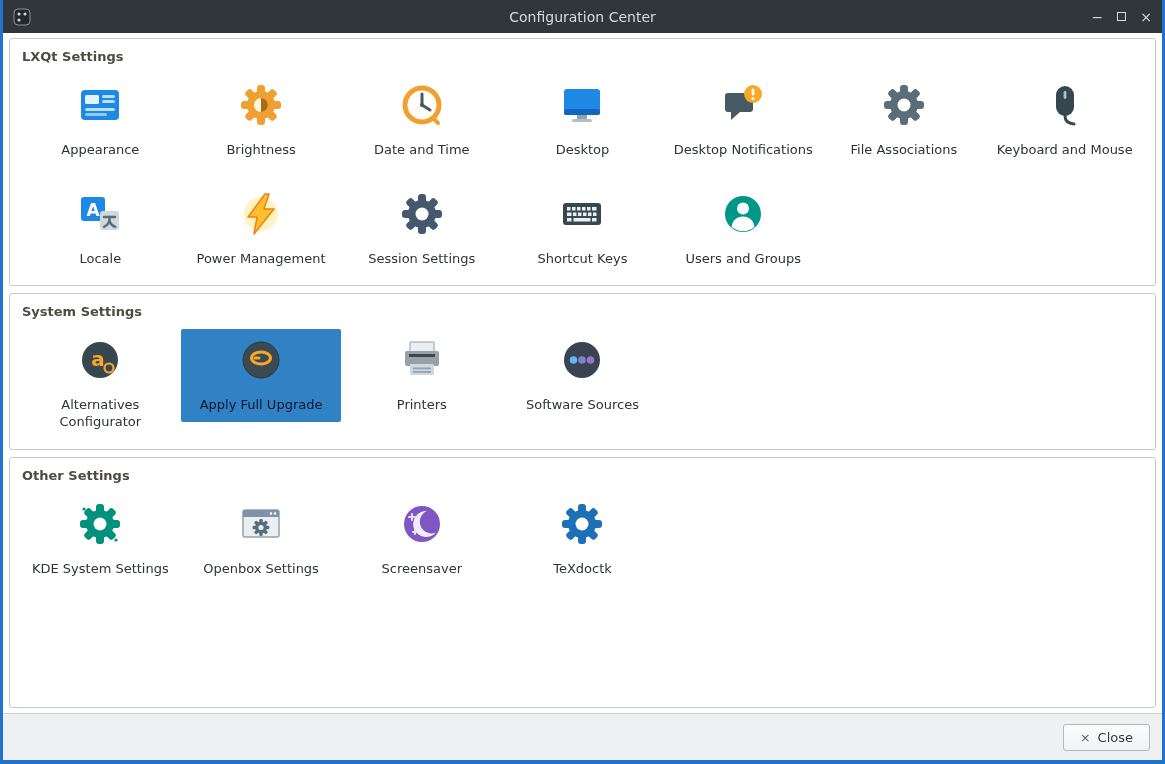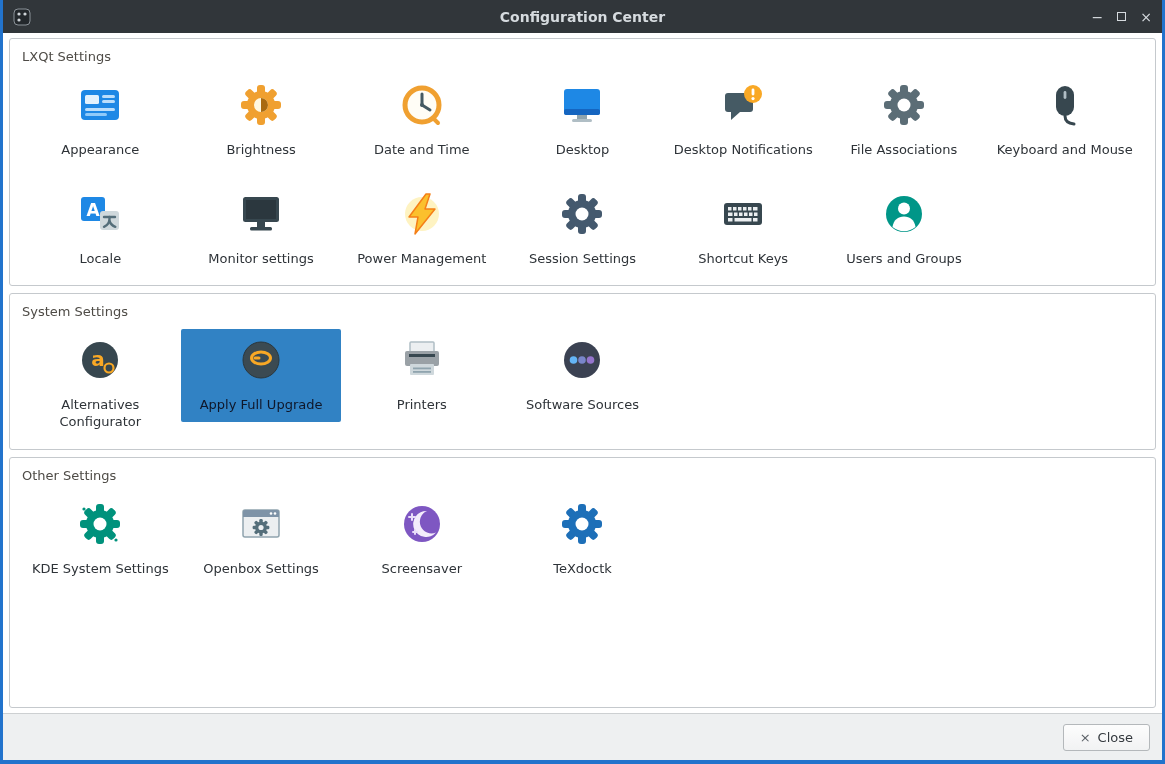--- a/index.html
+++ b/index.html
@@ -4,28 +4,28 @@
 <style>
   *{box-sizing:border-box;margin:0;padding:0}
   html,body{width:1165px;height:764px}
   body{font-family:"DejaVu Sans","Liberation Sans",sans-serif;background:#444;overflow:hidden}
   .window{width:1165px;height:764px;display:flex;flex-direction:column;
           border-left:3px solid #2273cc;border-right:3px solid #2273cc;border-bottom:4px solid #2273cc;background:#fff}
   
   .titlebar{height:33px;flex:0 0 auto;background:#31363a;display:flex;align-items:center;padding:0 10px;color:#d6dbdf}
   .tb-side{width:92px;display:flex;align-items:center}
   .tb-side.right{justify-content:flex-end}
-  .titlebar .title{flex:1;text-align:center;font-weight:bold;font-size:14px;color:#d6dbdf}
+  .titlebar .title{flex:1;text-align:center;font-weight:normal;font-size:14px;color:#d6dbdf}
   .ctrl{margin-left:14px;cursor:pointer;font-size:14px;line-height:1;color:#d6dbdf;display:inline-flex;align-items:center}
   .maxbox{width:9px;height:9px;border:1.5px solid #d6dbdf;display:inline-block}
   
   .content{flex:1;background:#fff;padding:5px 6px;display:flex;flex-direction:column;gap:7px;overflow:hidden}
   .groupbox{border:1px solid #c5c9cd;border-radius:3px;background:#fff;padding:8px 10px 10px}
   .groupbox.fill{flex:1}
-  .group-title{font-weight:normal;font-size:13px;color:#4e4b46;margin:2px 0 10px 2px}
+  .group-title{font-weight:bold;font-size:13px;color:#4e4b46;margin:2px 0 10px 2px}
   .grid{display:grid;grid-template-columns:repeat(7,1fr);row-gap:16px}
   .item{display:flex;flex-direction:column;align-items:center;text-align:center;
         padding:7px 6px 8px;border-radius:2px;cursor:pointer;align-self:start;justify-self:stretch}
   .item .icon{width:48px;height:48px;flex:0 0 auto}
   .item .label{margin-top:13px;font-size:13px;color:#2e3338;line-height:1.28;max-width:140px}
   .item.selected{background:#3182c4}
   .item.selected .label{color:#0f172a}
   
   .footer{flex:0 0 auto;height:47px;background:#eef0f1;border-top:1px solid #cdd0d2;
           display:flex;align-items:center;justify-content:flex-end;padding:0 12px}
@@ -153,29 +153,20 @@
             <rect x="24" y="21" width="19" height="19" rx="3" fill="#cfd8dc"></rect>
             <g stroke="#546e7a" stroke-width="2.4" stroke-linecap="round" fill="none">
               <path d="M28 27 h11"></path>
               <path d="M33.5 27 v2 c0 4 -2.5 6.5 -5.5 7.8"></path>
               <path d="M33.5 31 c1 3 3 4.8 5.8 5.8"></path>
             </g>
           </svg>
           <div class="label">Locale</div>
         </div>
 
-        <div class="item">
-          <svg class="icon" viewBox="0 0 48 48">
-            <rect x="6" y="7" width="36" height="25" rx="2.5" fill="#37474f"></rect>
-            <rect x="9" y="10" width="30" height="19" fill="#2b373e"></rect>
-            <rect x="20" y="32" width="8" height="5" fill="#37474f"></rect>
-            <rect x="13" y="37" width="22" height="3.5" rx="1.5" fill="#37474f"></rect>
-          </svg>
-          <div class="label">Monitor settings</div>
-        </div>
 
         <div class="item">
           <svg class="icon" viewBox="0 0 48 48">
             <circle cx="24" cy="24" r="17" fill="#fdd835" opacity="0.3"></circle>
             <path d="M28 4 L11 27 H20 L17 44 L37 19 H27 L32 4 Z" fill="#fbc02d" stroke="#f57f17" stroke-width="1.5" stroke-linejoin="round"></path>
           </svg>
           <div class="label">Power Management</div>
         </div>
 
         <div class="item">

